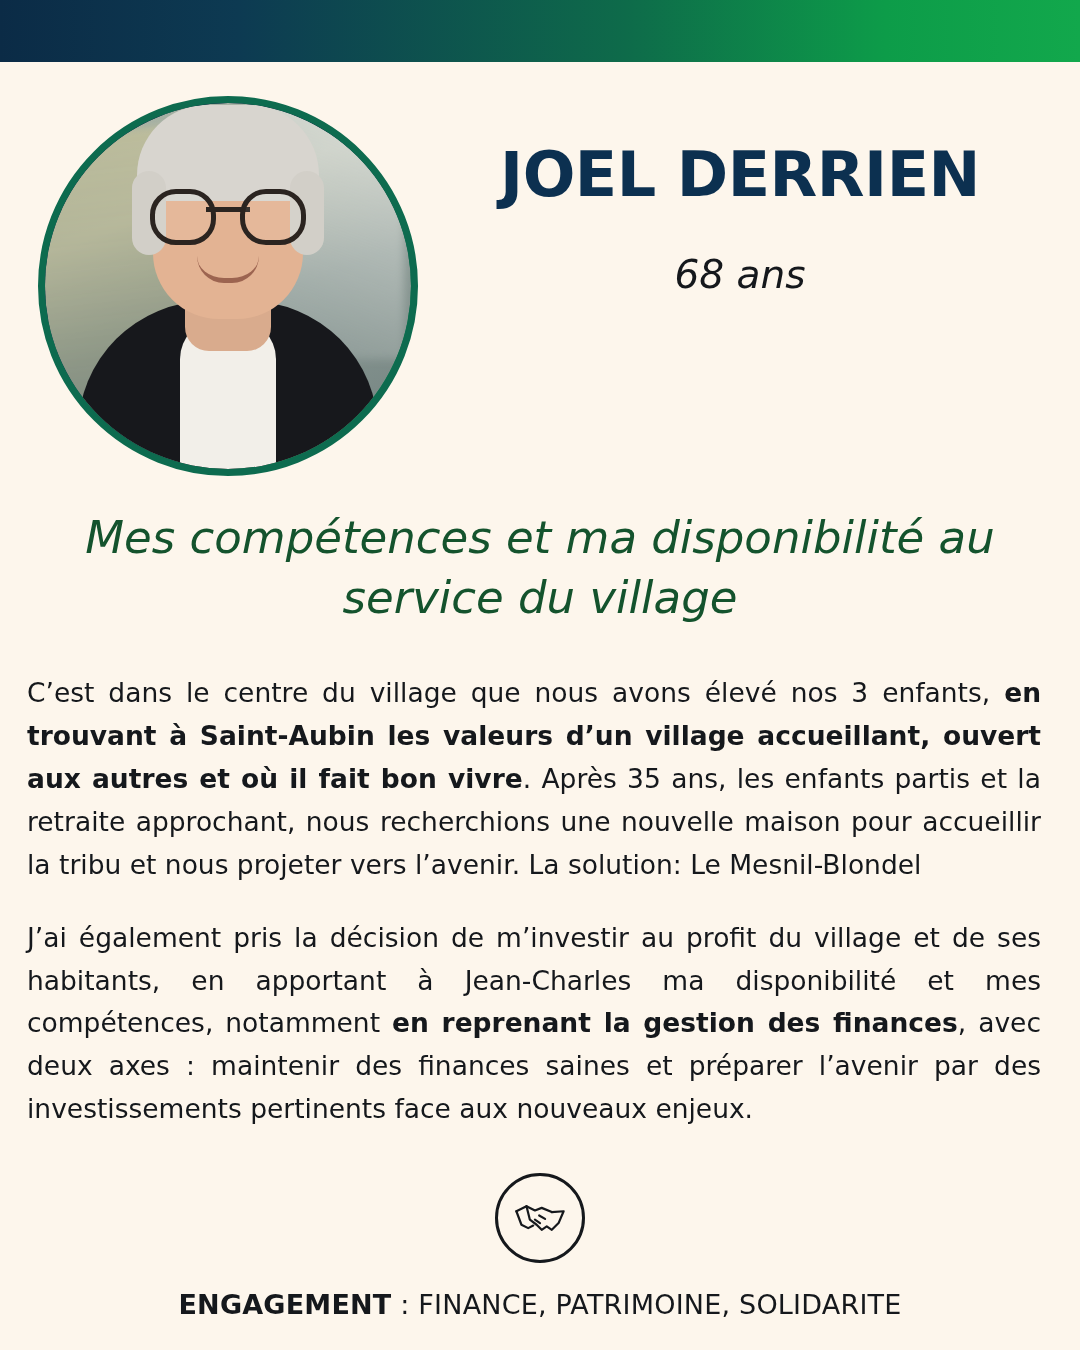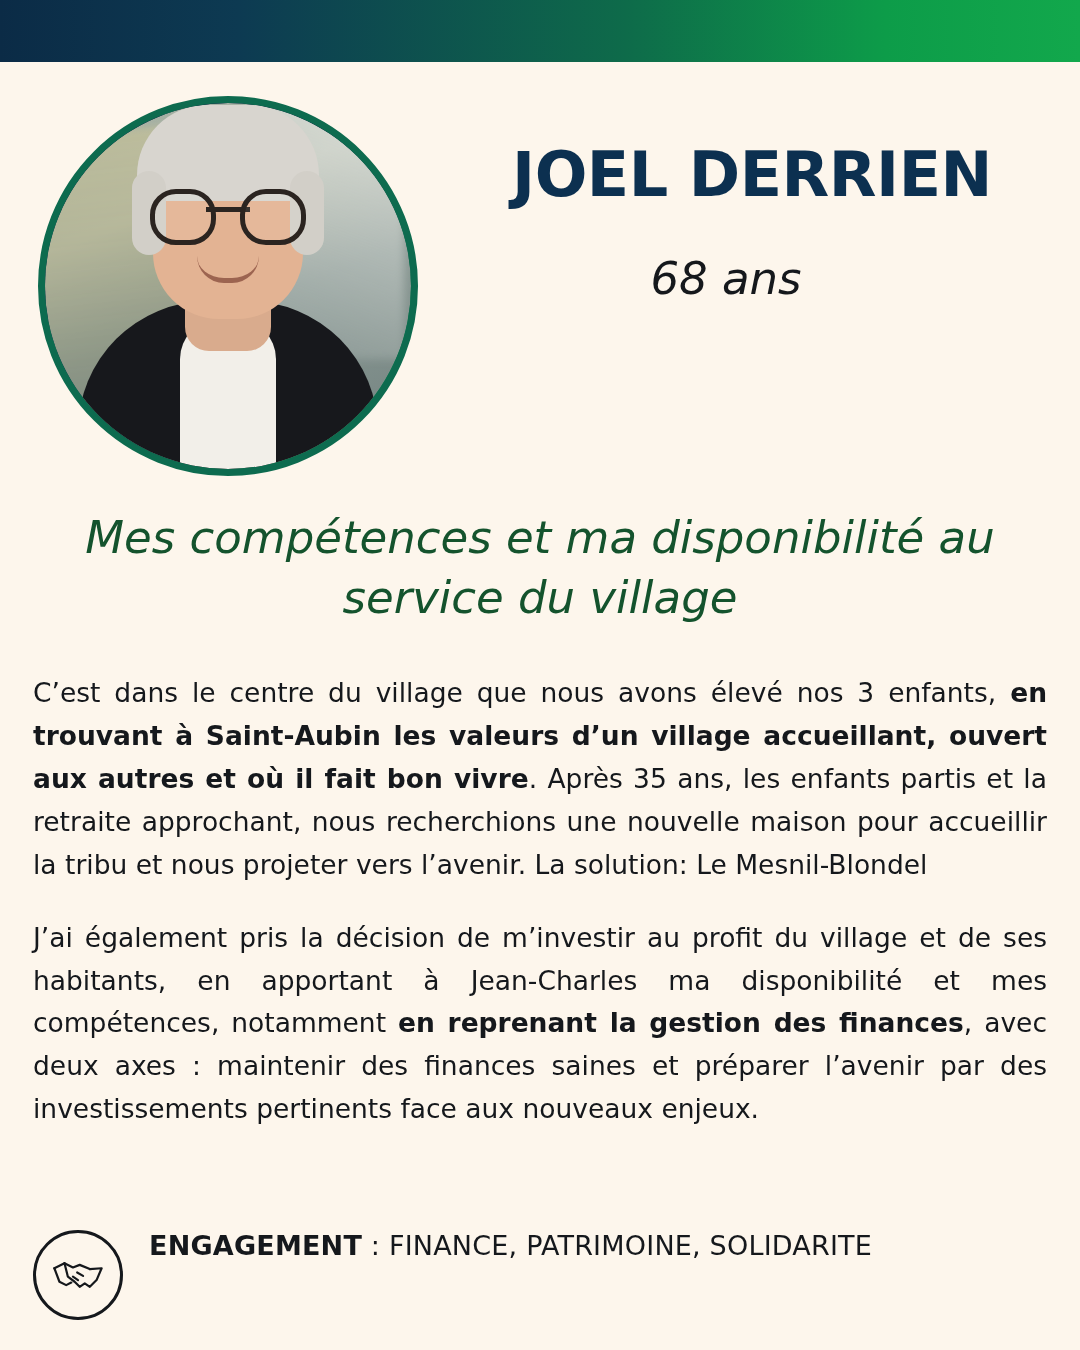--- a/index.html
+++ b/index.html
@@ -163,39 +163,39 @@
     left: 50%;
     bottom: 186px;
     transform: translateX(-50%);
     width: 62px; height: 22px;
     border-bottom: 5px solid #9c6450;
     border-radius: 0 0 34px 34px;
   }
 
   .name {
     position: absolute;
-    left: 442px;
+    left: 430px;
     top: 76px;
     width: 620px;
     text-align: center;
     font-family: "DejaVu Sans", sans-serif;
     font-weight: 700;
     font-size: 62px;
     letter-spacing: -0.5px;
     color: #0c3050;
   }
   .sub {
     position: absolute;
-    left: 416px;
+    left: 430px;
     top: 188px;
     width: 620px;
     text-align: center;
     font-family: "DejaVu Sans", sans-serif;
     font-style: italic;
-    font-size: 45px;
+    font-size: 39px;
     line-height: 1.28;
     color: #15181c;
   }
   .sub span { display: block; }
 
   
   .slogan {
     position: absolute;
     top: 508px;
     left: 30px;
@@ -206,41 +206,42 @@
     font-weight: 400;
     font-size: 45px;
     line-height: 1.33;
     color: #14532d;
   }
 
   
   .body-text {
     position: absolute;
     top: 672px;
-    left: 33px;
+    left: 27px;
     width: 1014px;
     font-family: "DejaVu Sans", sans-serif;
     font-size: 26.5px;
     line-height: 1.62;
     color: #15181c;
     text-align: justify;
   }
   .body-text p { margin: 0 0 30px 0; }
   .body-text p:last-child { margin-bottom: 8px; }
   .body-text b { font-weight: 700; }
 
   
   .footer {
     position: absolute;
     left: 33px;
     bottom: 30px;
     width: 1014px;
     display: flex;
-    align-items: flex-start;
+    align-items: center;
     gap: 26px;
+    flex-direction: column;
   }
   .footer .badge {
     width: 84px; height: 84px;
     border-radius: 50%;
     border: 3px solid #15181c;
     display: flex;
     align-items: center;
     justify-content: center;
     flex: 0 0 auto;
   }

